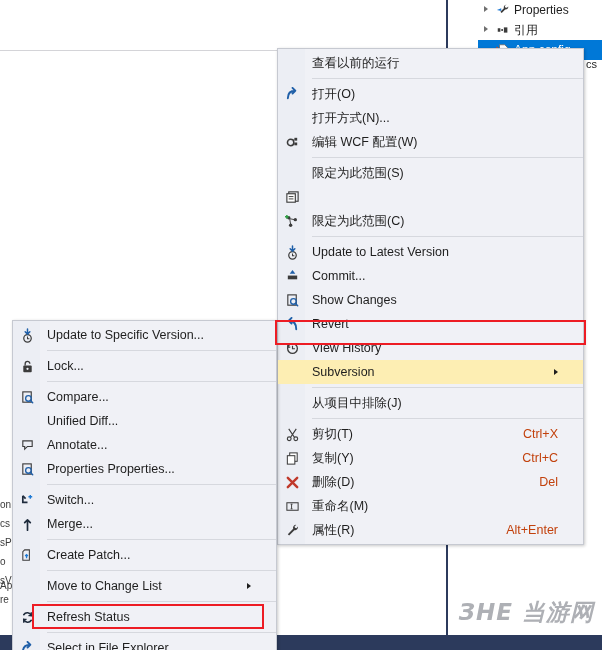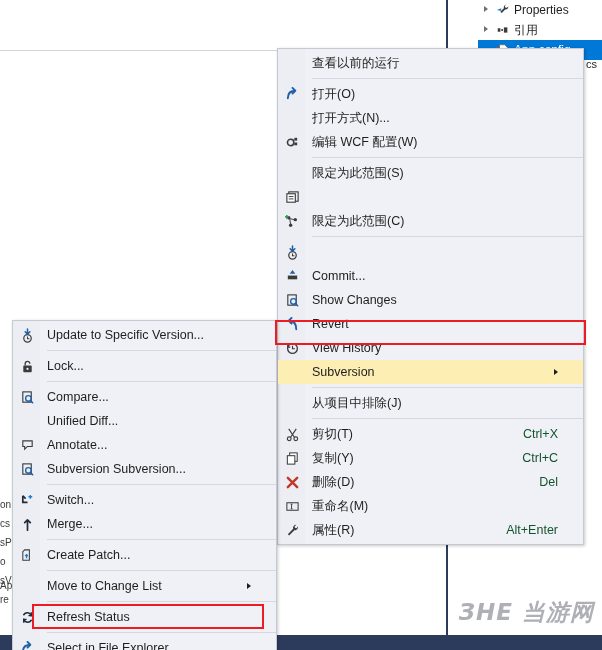--- a/index.html
+++ b/index.html
@@ -125,21 +125,21 @@
     transform: translateY(-50%);
     width: 16px; height: 16px;
     display: flex;
     align-items: center;
     justify-content: center;
   }
   .mi .lbl { flex: 0 0 auto; }
   .mi .sc {
     margin-left: auto;
     padding-left: 24px;
-    color: #14532d;
+    color: #c2410c;
   }
   .mi .sub-arrow {
     margin-left: auto;
     width: 0; height: 0;
     border-left: 4px solid #1e1e1e;
     border-top: 3.5px solid transparent;
     border-bottom: 3.5px solid transparent;
   }
 
   .sep {
@@ -302,20 +302,21 @@
     <div class="sep"></div>
 
     <div class="mi">
       <span class="ico">
         <svg width="15" height="15" viewBox="0 0 16 16">
           <circle cx="8" cy="11" r="4" fill="none" stroke="#3b3b3b" stroke-width="1.3"></circle>
           <path d="M8 9 v2.5 h2" stroke="#3b3b3b" stroke-width="1.1" fill="none"></path>
           <path d="M8 1 v5 M5.5 4 L8 6.5 L10.5 4" stroke="#1f5fa8" stroke-width="1.6" fill="none" stroke-linecap="round"></path>
         </svg>
       </span>
+      <span class="lbl">Update to Latest Version</span>
     </div>
 
     <div class="mi">
       <span class="ico">
         <svg width="15" height="15" viewBox="0 0 16 16">
           <path d="M8 1 L5 5 h6 Z" fill="#1f5fa8"></path>
           <rect x="3" y="7" width="10" height="4" fill="#3b3b3b"></rect>
         </svg>
       </span>
       <span class="lbl">Commit...</span>
@@ -474,21 +475,21 @@
     </div>
 
     <div class="mi">
       <span class="ico">
         <svg width="15" height="15" viewBox="0 0 16 16">
           <rect x="3" y="2" width="9" height="11" fill="none" stroke="#3b3b3b" stroke-width="1.2"></rect>
           <circle cx="9" cy="9" r="3" fill="none" stroke="#1f5fa8" stroke-width="1.4"></circle>
           <path d="M11 11 L13.5 13.5" stroke="#1f5fa8" stroke-width="1.6" stroke-linecap="round"></path>
         </svg>
       </span>
-      <span class="lbl">Subversion Subversion...</span>
+      <span class="lbl">Properties Properties...</span>
     </div>
 
     <div class="sep"></div>
 
     <div class="mi">
       <span class="ico">
         <svg width="15" height="15" viewBox="0 0 16 16">
           <path d="M3 3 v7 h5" fill="none" stroke="#1e2b3c" stroke-width="1.8"></path>
           <path d="M3 3 L6 6" stroke="#1e2b3c" stroke-width="1.8"></path>
           <path d="M11 2 v4 M9 4 h4" stroke="#1f7ad4" stroke-width="1.5"></path>

